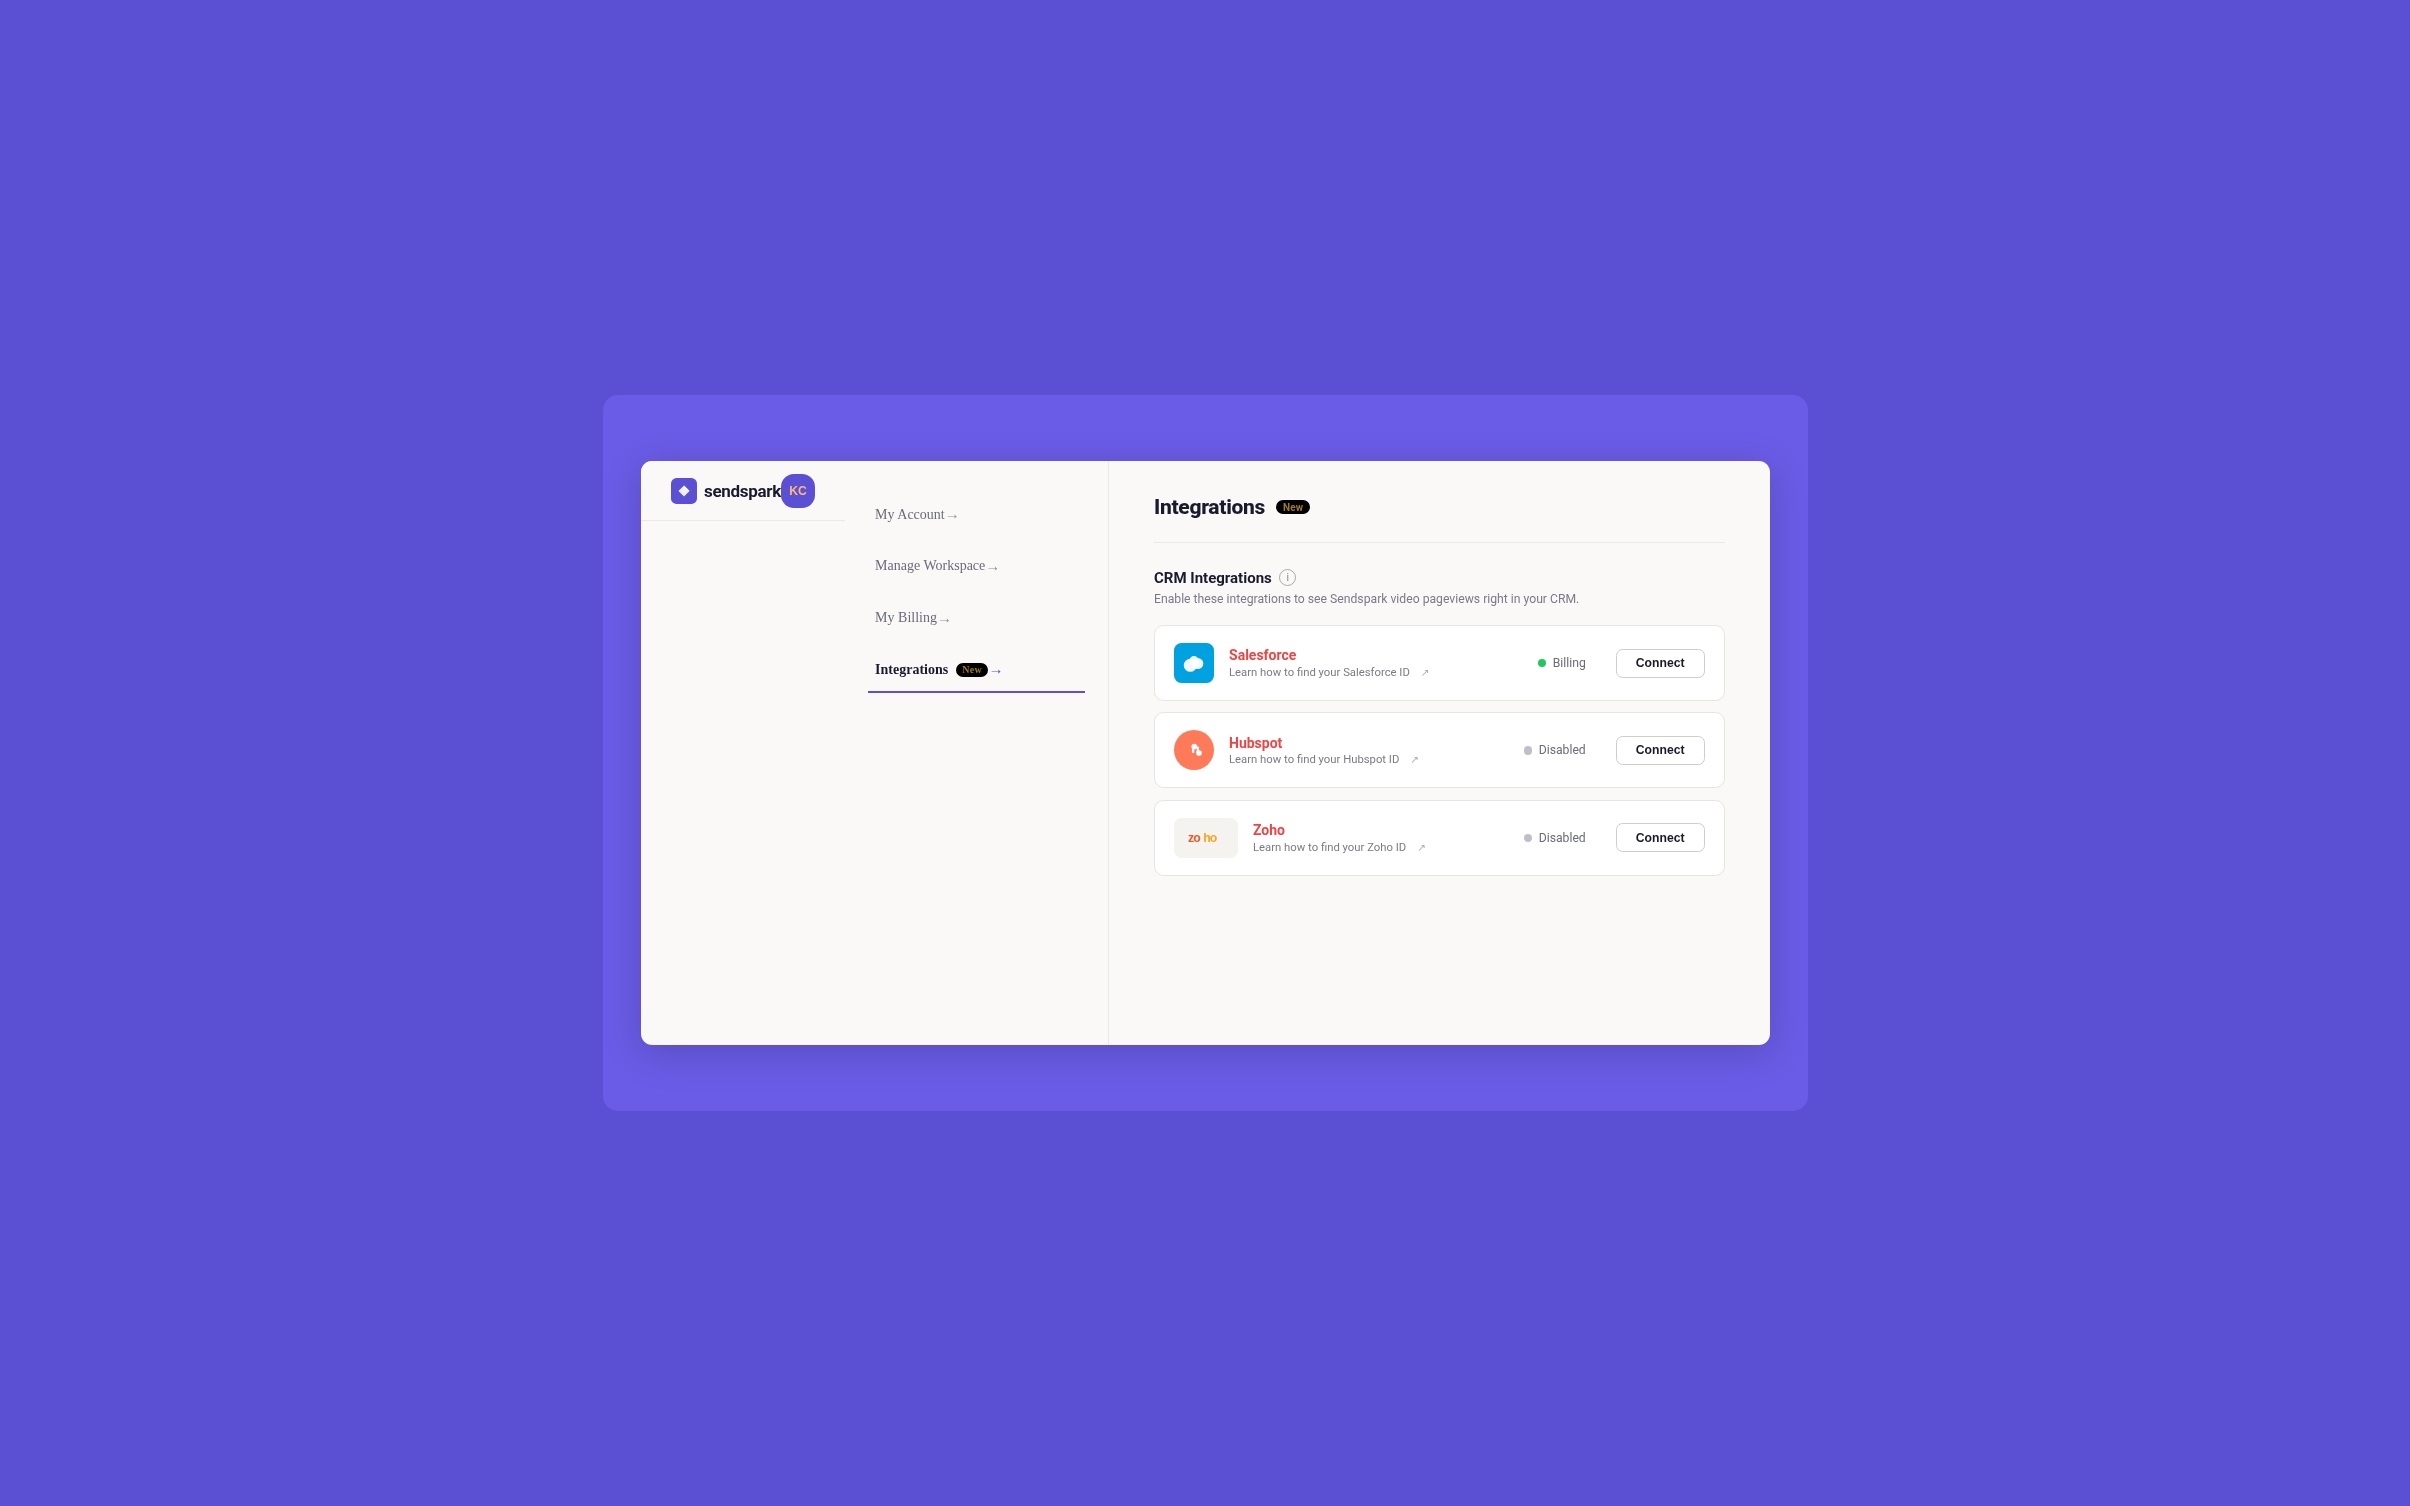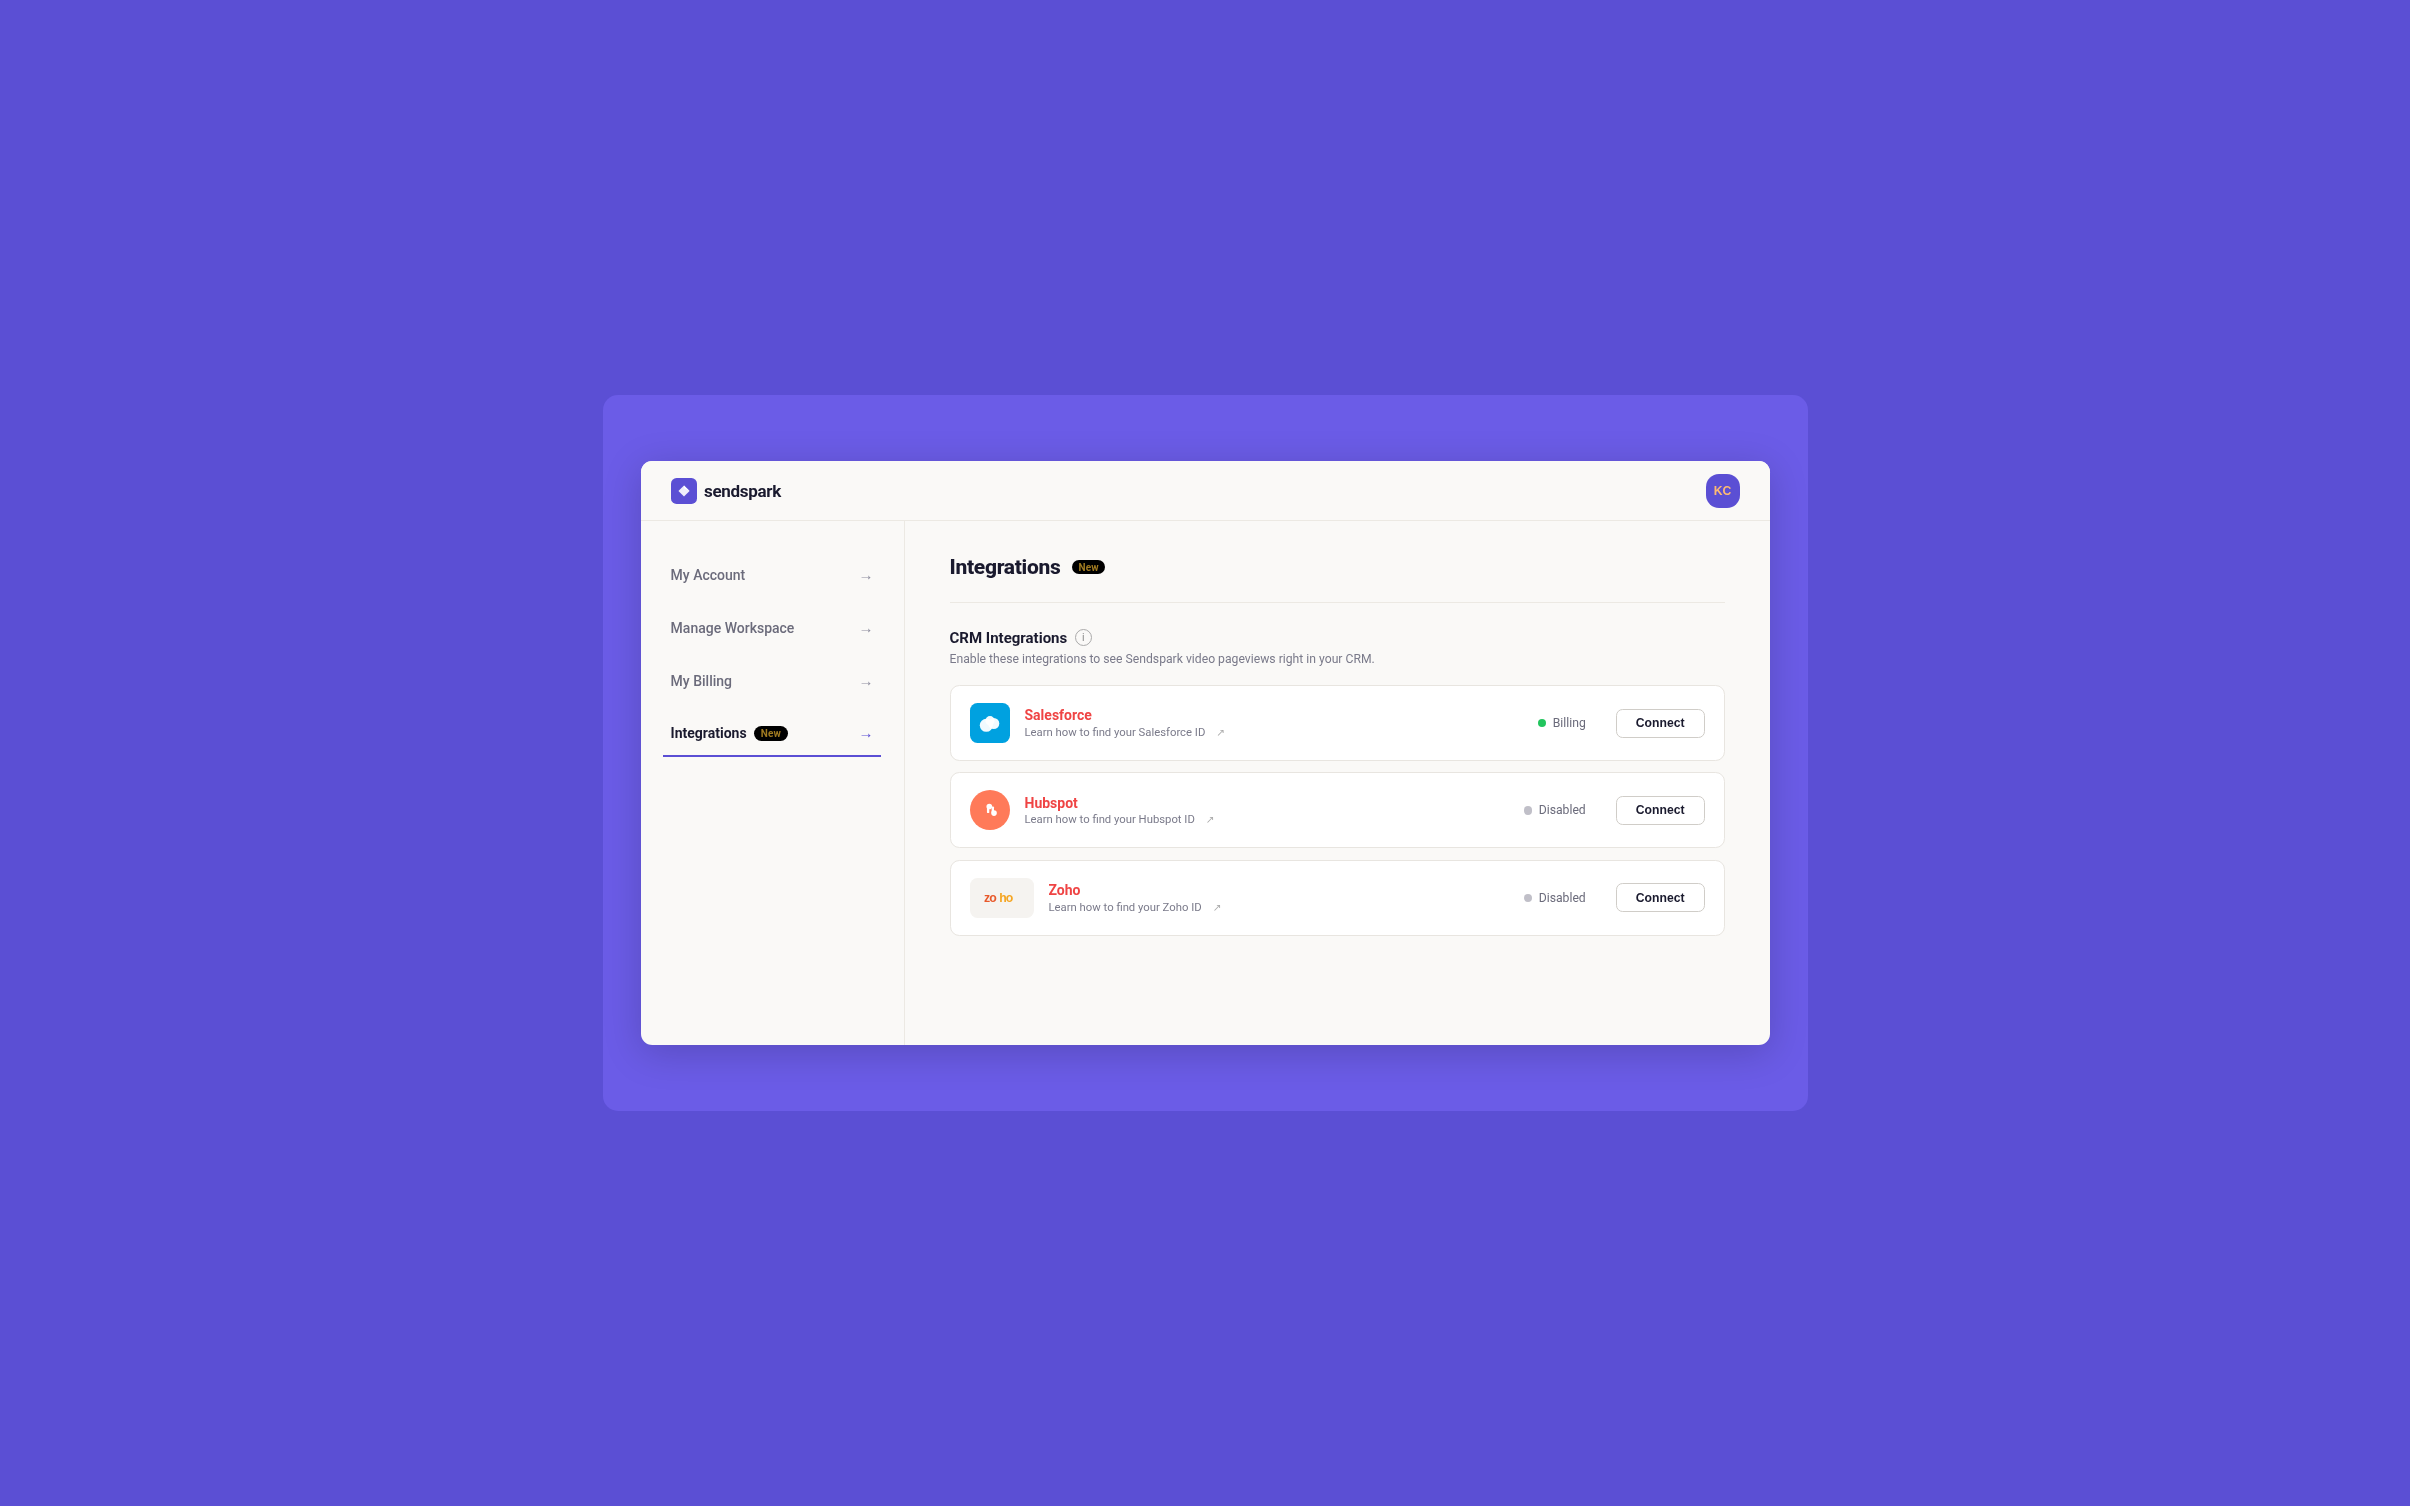--- a/index.html
+++ b/index.html
@@ -22,21 +22,21 @@
       padding: 38px;
     }
     .app-window {
       background: #faf9f7;
       border-radius: 11.3px;
       width: 100%;
       min-height: 584px;
       box-shadow: 0 7.5px 38px rgba(0,0,0,0.18);
       overflow: hidden;
       display: flex;
-      flex-direction: column;
+      flex-direction: row;
     }
     .header {
       background: #faf9f7;
       border-bottom: 1.4px solid #ece9e3;
       padding: 0 30px;
       height: 60px;
       display: flex;
       align-items: center;
       justify-content: space-between;
       flex-shrink: 0;
@@ -76,29 +76,30 @@
     }
     .sidebar {
       width: 264px;
       padding: 30px 22.6px;
       flex-shrink: 0;
       border-right: 0.9px solid #ece9e3;
     }
     .sidebar-item {
       display: flex;
       align-items: center;
-      justify-content: space-between;
+      justify-content: flex-start;
       padding: 15px 7.5px;
       cursor: pointer;
       border-radius: 5.6px;
       color: #6b6b7b;
       font-size: 14px;
       font-weight: 500;
       margin-bottom: 3.8px;
       border-bottom: 1.9px solid transparent;
+      font-family: Liberation Serif, serif;
     }
     .sidebar-item.active {
       color: #1a1a2e;
       font-weight: 700;
       border-bottom: 2.4px solid #5b4fd4;
       border-radius: 0;
       padding-bottom: 13px;
     }
     .sidebar-item .arrow {
       color: #9090a0;

